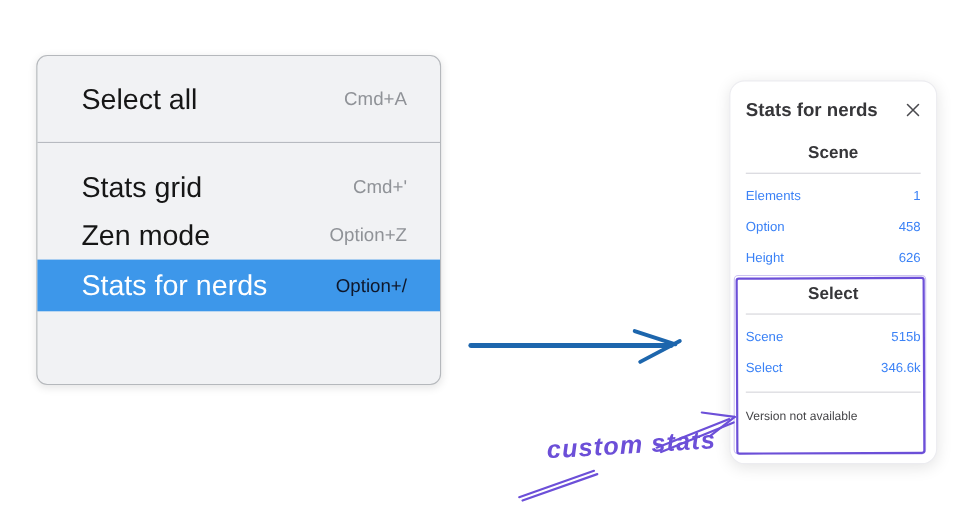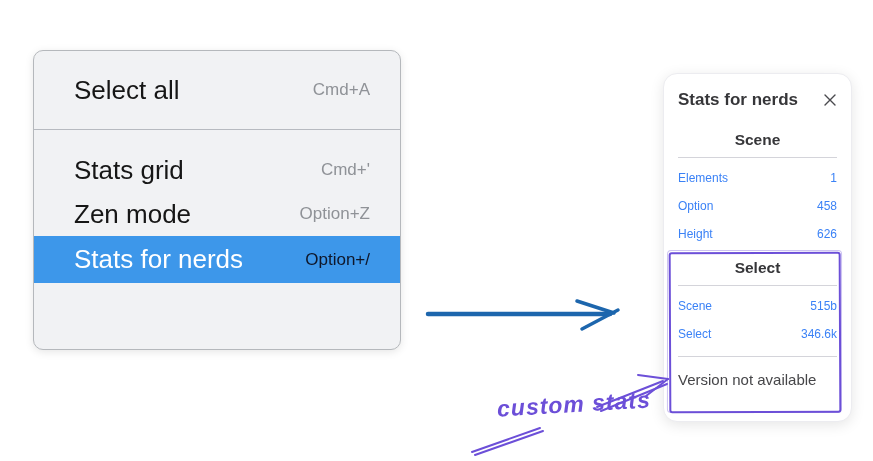--- a/index.html
+++ b/index.html
@@ -49,21 +49,21 @@
     text-align:center;font-weight:bold;font-size:15.5px;line-height:19px;
     color:#363639;
   }
   .hdr-scene{margin-top:20px;}
   .hdr-storage,.hdr-version{margin-top:10px;}
   .stat-divider{border:none;border-top:1px solid #d4d4da;margin:8px 0 6px 0;}
   .stat-row{
     display:flex;justify-content:space-between;align-items:center;
     font-size:12px;line-height:19px;padding:4.5px 0;color:#3b82f6;text-align:center;
   }
-  .version-note{font-size:15px;line-height:19px;padding-top:7px;color:#464649;}
+  .version-note{font-size:11px;line-height:19px;padding-top:7px;color:#464649;}
 
   
   .highlight-rect{
     position:absolute;left:669px;top:252px;width:172px;height:161px;
     box-sizing:border-box;
     border:2px solid var(--purple_annotation);
     border-radius:3px;
     transform:rotate(-.25deg);
     pointer-events:none;
   }

